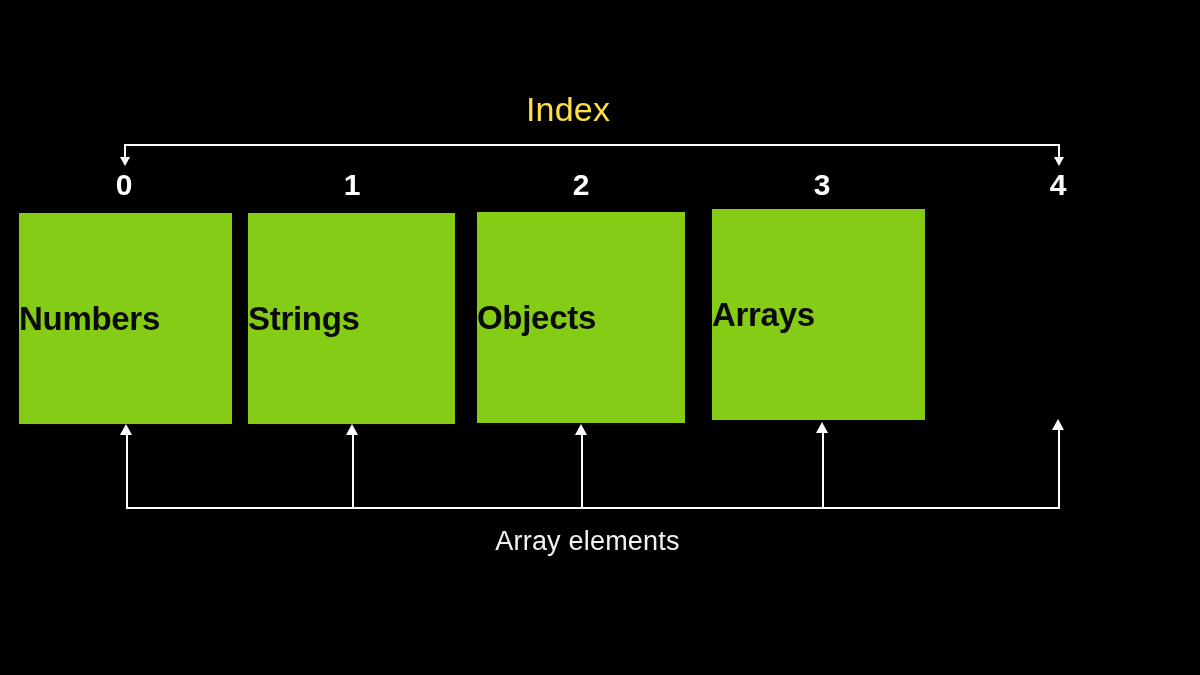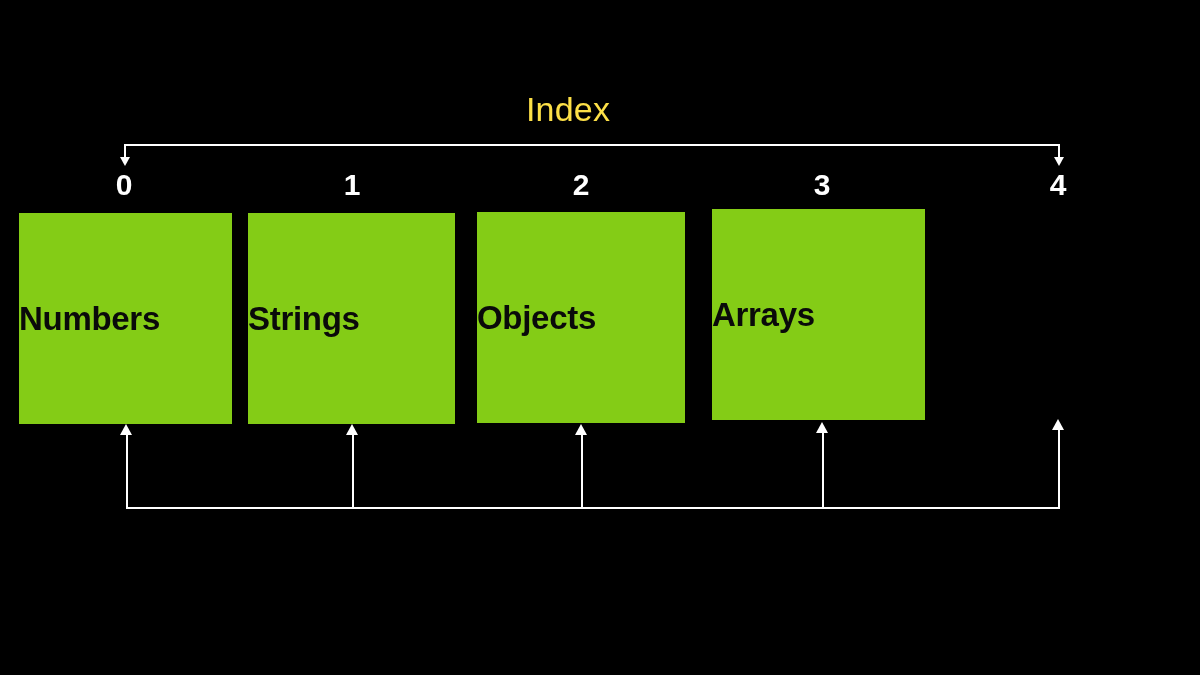--- a/index.html
+++ b/index.html
@@ -205,14 +205,15 @@
     <div class="riser" style="left:581px;  top:433px; height:76px;"></div>
     <div class="arrowhead" style="left:575px; top:424px;"></div>
 
     <div class="riser" style="left:822px;  top:431px; height:78px;"></div>
     <div class="arrowhead" style="left:816px; top:422px;"></div>
 
     <div class="riser" style="left:1058px; top:428px; height:81px;"></div>
     <div class="arrowhead" style="left:1052px; top:419px;"></div>
   </div>
 
+  <div class="bottom-label">Array elements</div>
 
 </div>
 
 </body></html>

